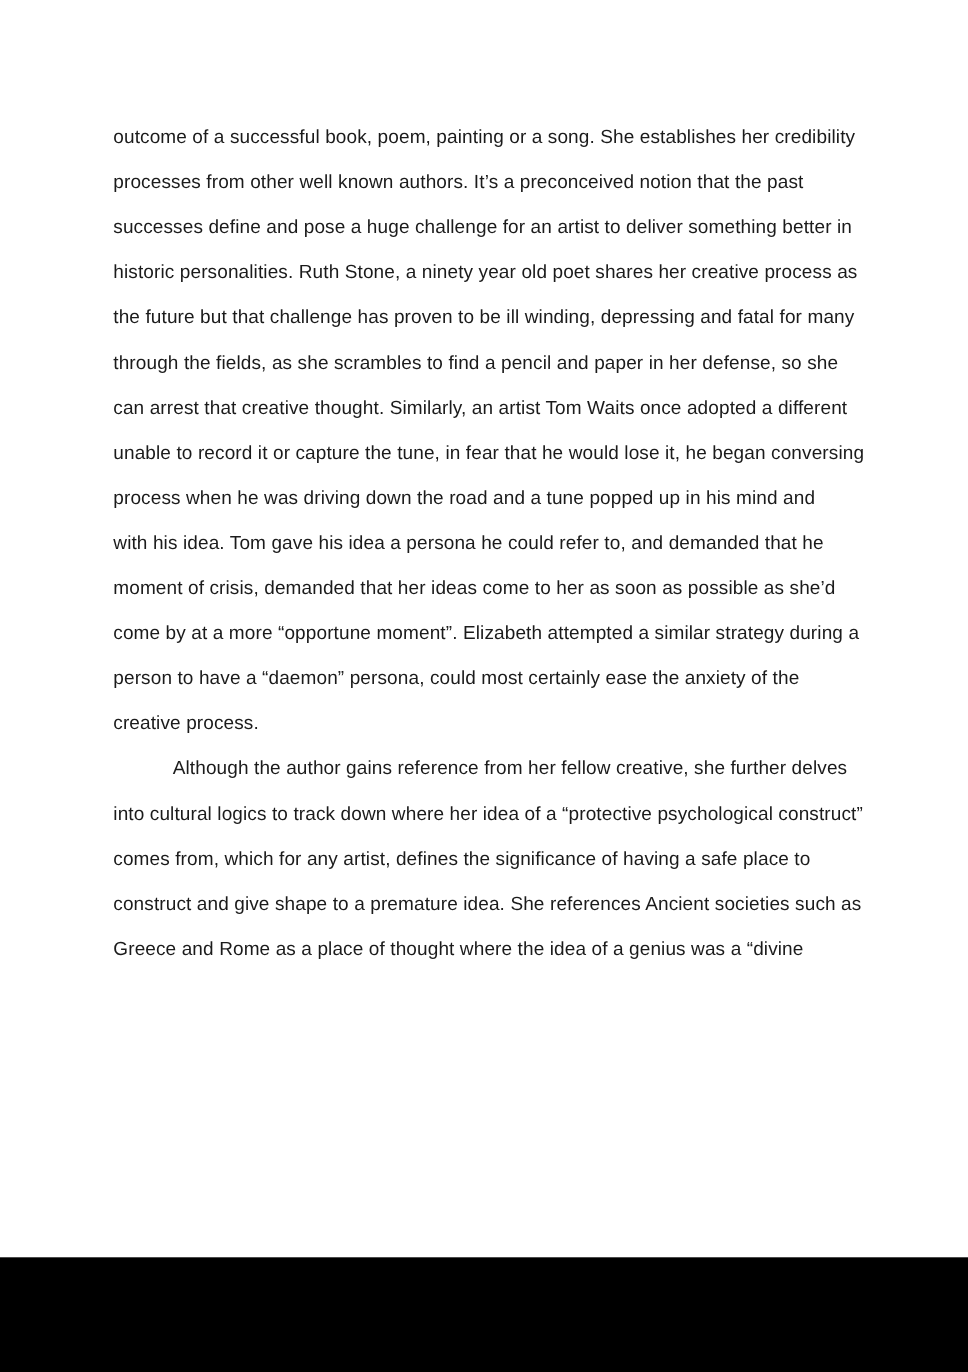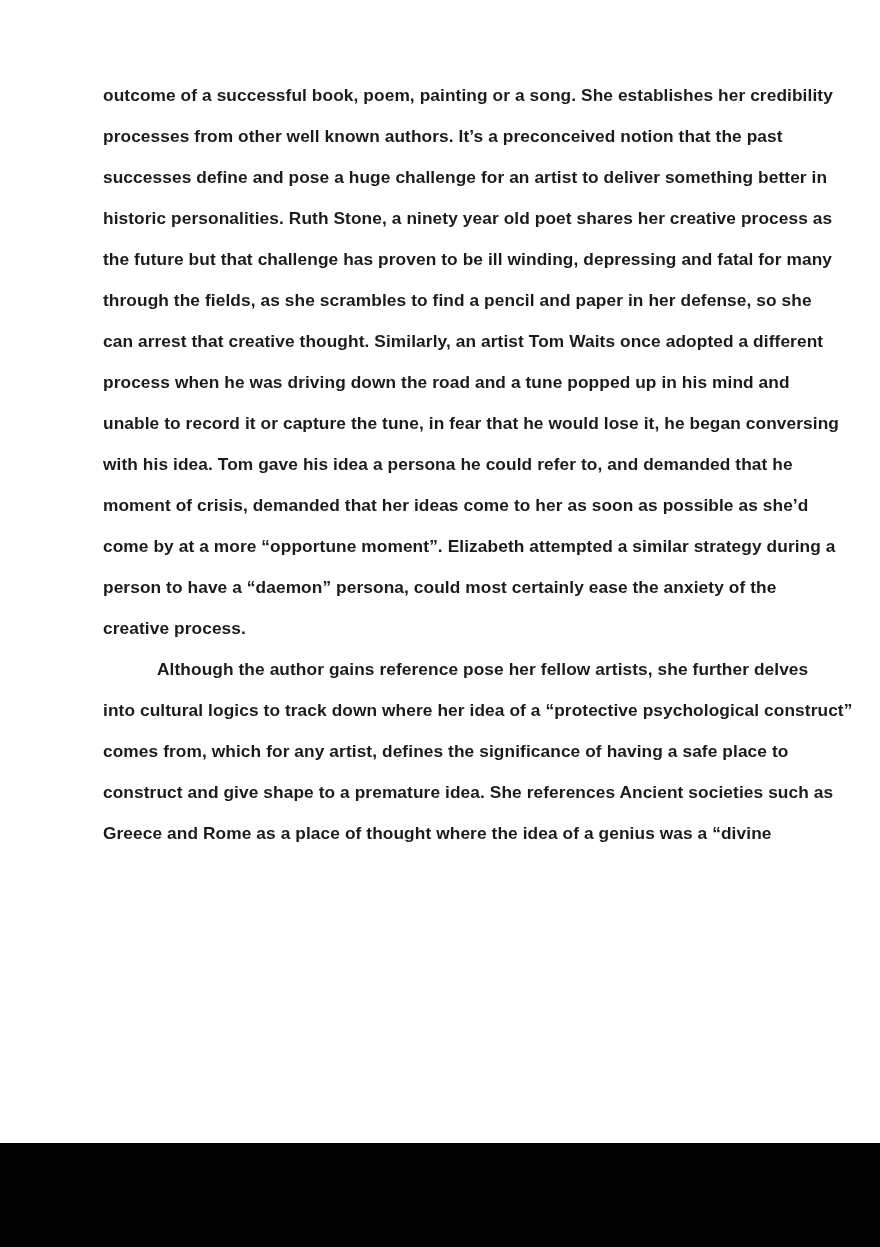--- a/index.html
+++ b/index.html
@@ -16,26 +16,26 @@
   }
   .page {
     position: relative;
     width: 880px;
     height: 1247px;
     background: var(--page-bg);
   }
   .essay {
     position: absolute;
     left: 103px;
-    top: 75px;
+    top: 104px;
     width: 700px;
     font-family: "Liberation Sans", "DejaVu Sans", sans-serif;
     font-size: 17.3px;
     color: var(--text-color);
-    font-weight: 700;
+    font-weight: 400;
   }
   .text-line {
     height: 41px;
     line-height: 41px;
     white-space: nowrap;
     letter-spacing: 0.1px;
   }
   .text-line.indent {
     padding-left: 54px;
   }
@@ -53,27 +53,27 @@
 
 <div class="page">
   <div class="essay">
       <div class="text-line">outcome of a successful book, poem, painting or a song. She establishes her credibility</div>
       <div class="text-line">processes from other well known authors. It’s a preconceived notion that the past</div>
       <div class="text-line">successes define and pose a huge challenge for an artist to deliver something better in</div>
       <div class="text-line">historic personalities. Ruth Stone, a ninety year old poet shares her creative process as</div>
       <div class="text-line">the future but that challenge has proven to be ill winding, depressing and fatal for many</div>
       <div class="text-line">through the fields, as she scrambles to find a pencil and paper in her defense, so she</div>
       <div class="text-line">can arrest that creative thought. Similarly, an artist Tom Waits once adopted a different</div>
+      <div class="text-line">unable to record it or capture the tune, in fear that he would lose it, he began conversing</div>
       <div class="text-line">process when he was driving down the road and a tune popped up in his mind and</div>
-      <div class="text-line">unable to record it or capture the tune, in fear that he would lose it, he began conversing</div>
       <div class="text-line">with his idea. Tom gave his idea a persona he could refer to, and demanded that he</div>
       <div class="text-line">moment of crisis, demanded that her ideas come to her as soon as possible as she’d</div>
       <div class="text-line">come by at a more “opportune moment”. Elizabeth attempted a similar strategy during a</div>
       <div class="text-line">person to have a “daemon” persona, could most certainly ease the anxiety of the</div>
       <div class="text-line">creative process.</div>
-      <div class="text-line indent">Although the author gains reference pose her fellow artists, she further delves</div>
+      <div class="text-line indent">Although the author gains reference from her fellow creative, she further delves</div>
       <div class="text-line">into cultural logics to track down where her idea of a “protective psychological construct”</div>
       <div class="text-line">comes from, which for any artist, defines the significance of having a safe place to</div>
       <div class="text-line">construct and give shape to a premature idea. She references Ancient societies such as</div>
       <div class="text-line">Greece and Rome as a place of thought where the idea of a genius was a “divine</div>
     </div>
   <div class="footer-bar"></div>
 </div>
 
 </body></html>

